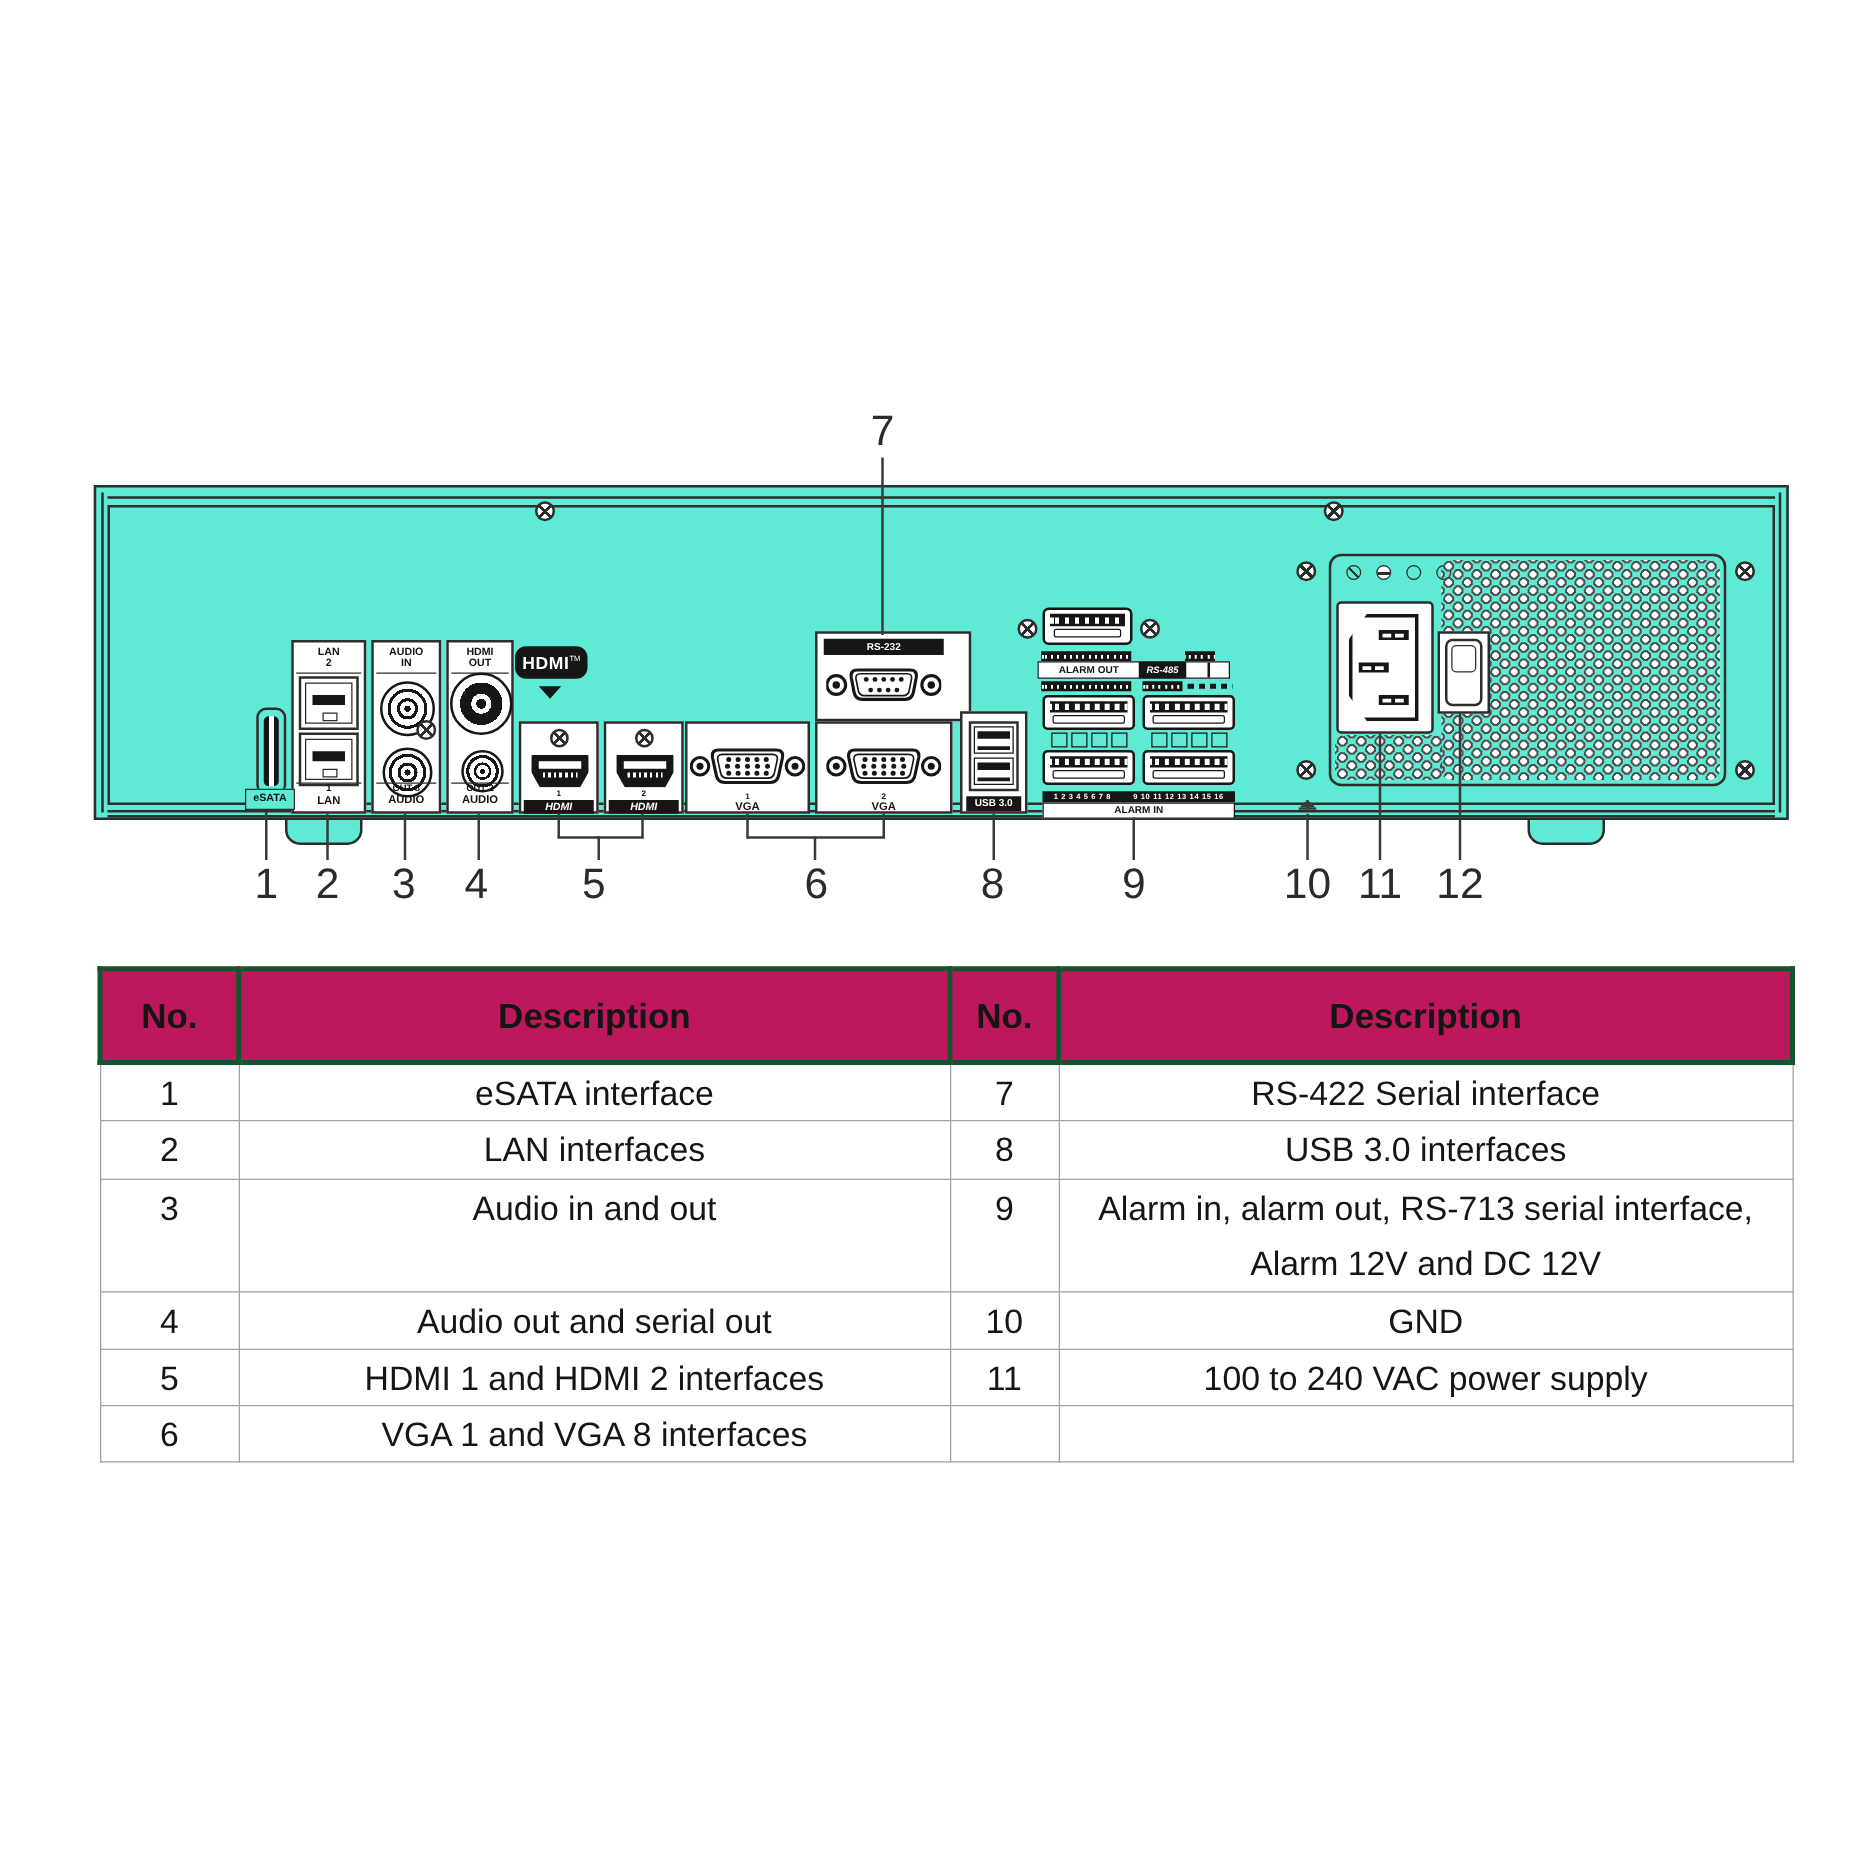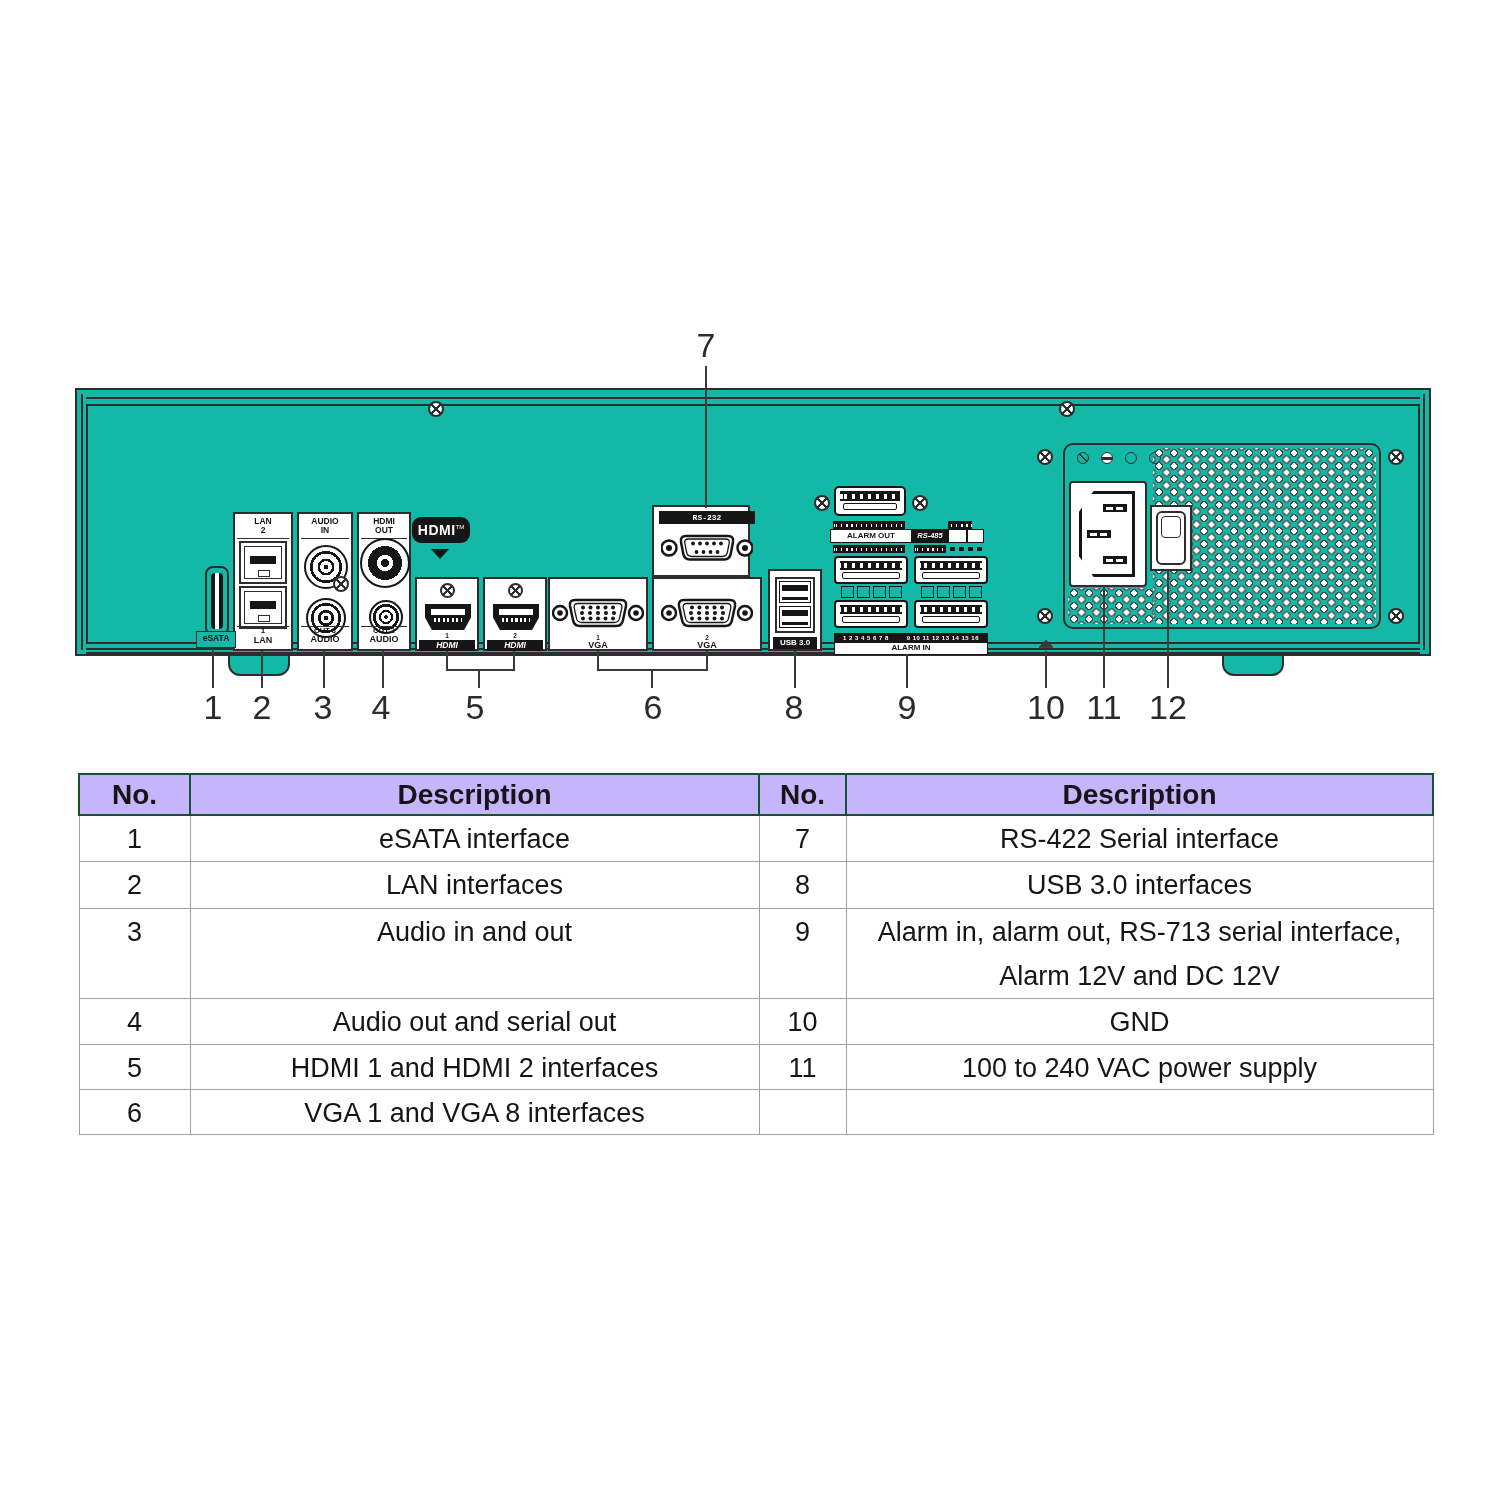--- a/index.html
+++ b/index.html
@@ -1,20 +1,20 @@
 <!DOCTYPE html>
 <html><head>
 <meta charset="utf-8">
 <style>
   html,body{margin:0;padding:0;background:#fff;}
   .canvas{position:relative;width:1500px;height:1500px;background:#fff;overflow:hidden;
           font-family:"Liberation Sans",sans-serif;}
   .abs{position:absolute;}
   .dev-line{position:absolute;background:#2d2d2d;}
-  .box{position:absolute;border:2px solid #2d2d2d;background:#14b8a6;box-sizing:border-box;}
+  .box{position:absolute;border:2px solid #2d2d2d;background:#5eead4;box-sizing:border-box;}
   .panel{position:absolute;border:2px solid #2d2d2d;background:#fff;box-sizing:border-box;}
   .tinytxt{font-weight:bold;color:#141414;text-align:center;line-height:1.1;}
   .screw{position:absolute;width:16px;height:16px;border:2px solid #2d2d2d;border-radius:50%;
          box-sizing:border-box;
          background:linear-gradient(45deg,transparent 43%,#2d2d2d 43% 57%,transparent 57%),
                     linear-gradient(135deg,transparent 43%,#2d2d2d 43% 57%,transparent 57%),#fff;}
   .blackbar{position:absolute;background:#161616;color:#fff;font-weight:bold;text-align:center;
             box-sizing:border-box;}
   .tickstrip{position:absolute;background-color:#161616;
              background-image:repeating-linear-gradient(90deg,#fff 0 1.5px,transparent 1.5px 5px);
@@ -27,22 +27,22 @@
         background-image:
           radial-gradient(circle at 6px 5px,#fff 0 2.6px,#4a4a4a 2.6px 4.3px,transparent 4.3px),
           radial-gradient(circle at 6px 5px,#fff 0 2.6px,#4a4a4a 2.6px 4.3px,transparent 4.3px);
         background-size:15px 13px;background-position:0 0,7.5px 6.5px;}
   .lead{position:absolute;width:2px;background:#3a3a3a;}
   .leadh{position:absolute;height:2px;background:#3a3a3a;}
   .callout{position:absolute;font-size:34px;color:#2b2b2b;transform:translateX(-50%);}
   .slot{box-sizing:border-box;border:1.5px solid #161616;border-radius:2px;background:#fff;}
   .desc-table{position:absolute;left:78px;top:773px;width:1354px;border-collapse:collapse;
               table-layout:fixed;color:#151515;}
-  .desc-table th{background:#c4b5fd;font-size:28px;font-weight:bold;border:2px solid #14532d;
-                 height:39px;padding:0;}
+  .desc-table th{background:#be185d;font-size:28px;font-weight:bold;border:4px solid #14532d;
+                 height:39px;padding:16px;}
   .desc-table td{border:1px solid #9f9f9f;font-size:27px;text-align:center;vertical-align:top;
                  padding:8px 4px 0 4px;line-height:30px;}
 </style>
 </head>
 <body>
 
 <div class="canvas">
 
   <div class="callout" style="left:706px;top:326px;">7</div>
   <div class="lead" style="left:705px;top:366px;height:142px;z-index:6;"></div>
@@ -184,21 +184,21 @@
           <circle cx="38.5" cy="25.5" r="2"></circle>
           <circle cx="46" cy="25.5" r="2"></circle>
           <circle cx="53.5" cy="25.5" r="2"></circle>
           <circle cx="61" cy="25.5" r="2"></circle>
       </g>
     </svg>
     <div class="tinytxt abs" style="left:0;top:55px;width:96px;font-size:6.5px;">1</div>
     <div class="tinytxt abs" style="left:0;top:62px;width:96px;font-size:9px;">VGA</div>
   </div>
 
-  <div class="panel" style="left:652px;top:505px;width:98px;height:72px;z-index:2;font-family:Liberation Mono, monospace;">
+  <div class="panel" style="left:652px;top:505px;width:125px;height:72px;z-index:2;">
     <div class="blackbar" style="left:5px;top:4px;width:96px;height:13px;font-size:8px;line-height:13px;">RS-232</div>
     <svg class="abs" style="left:7px;top:22px;" width="92" height="38" viewBox="0 0 92 38">
       <circle cx="8" cy="19" r="7.5" fill="#fff" stroke="#161616" stroke-width="2.5"></circle>
       <circle cx="8" cy="19" r="3" fill="#161616"></circle>
       <circle cx="84" cy="19" r="7.5" fill="#fff" stroke="#161616" stroke-width="2.5"></circle>
       <circle cx="84" cy="19" r="3" fill="#161616"></circle>
       <path d="M25 7 L67 7 Q73 7 72 13 L69.8 24.5 Q68.8 30.5 63 30.5 L29 30.5 Q23.2 30.5 22.2 24.5 L20 13 Q19 7 25 7 Z" fill="#fff" stroke="#161616" stroke-width="2.5"></path>
       <path d="M27.5 10 L64.5 10 Q68.9 10 68.2 14.2 L66.4 23.2 Q65.7 27.5 61.3 27.5 L30.7 27.5 Q26.3 27.5 25.6 23.2 L23.8 14.2 Q23.1 10 27.5 10 Z" fill="none" stroke="#161616" stroke-width="1.3"></path>
       <g fill="#161616">
         <circle cx="32" cy="14.5" r="1.9"></circle>

